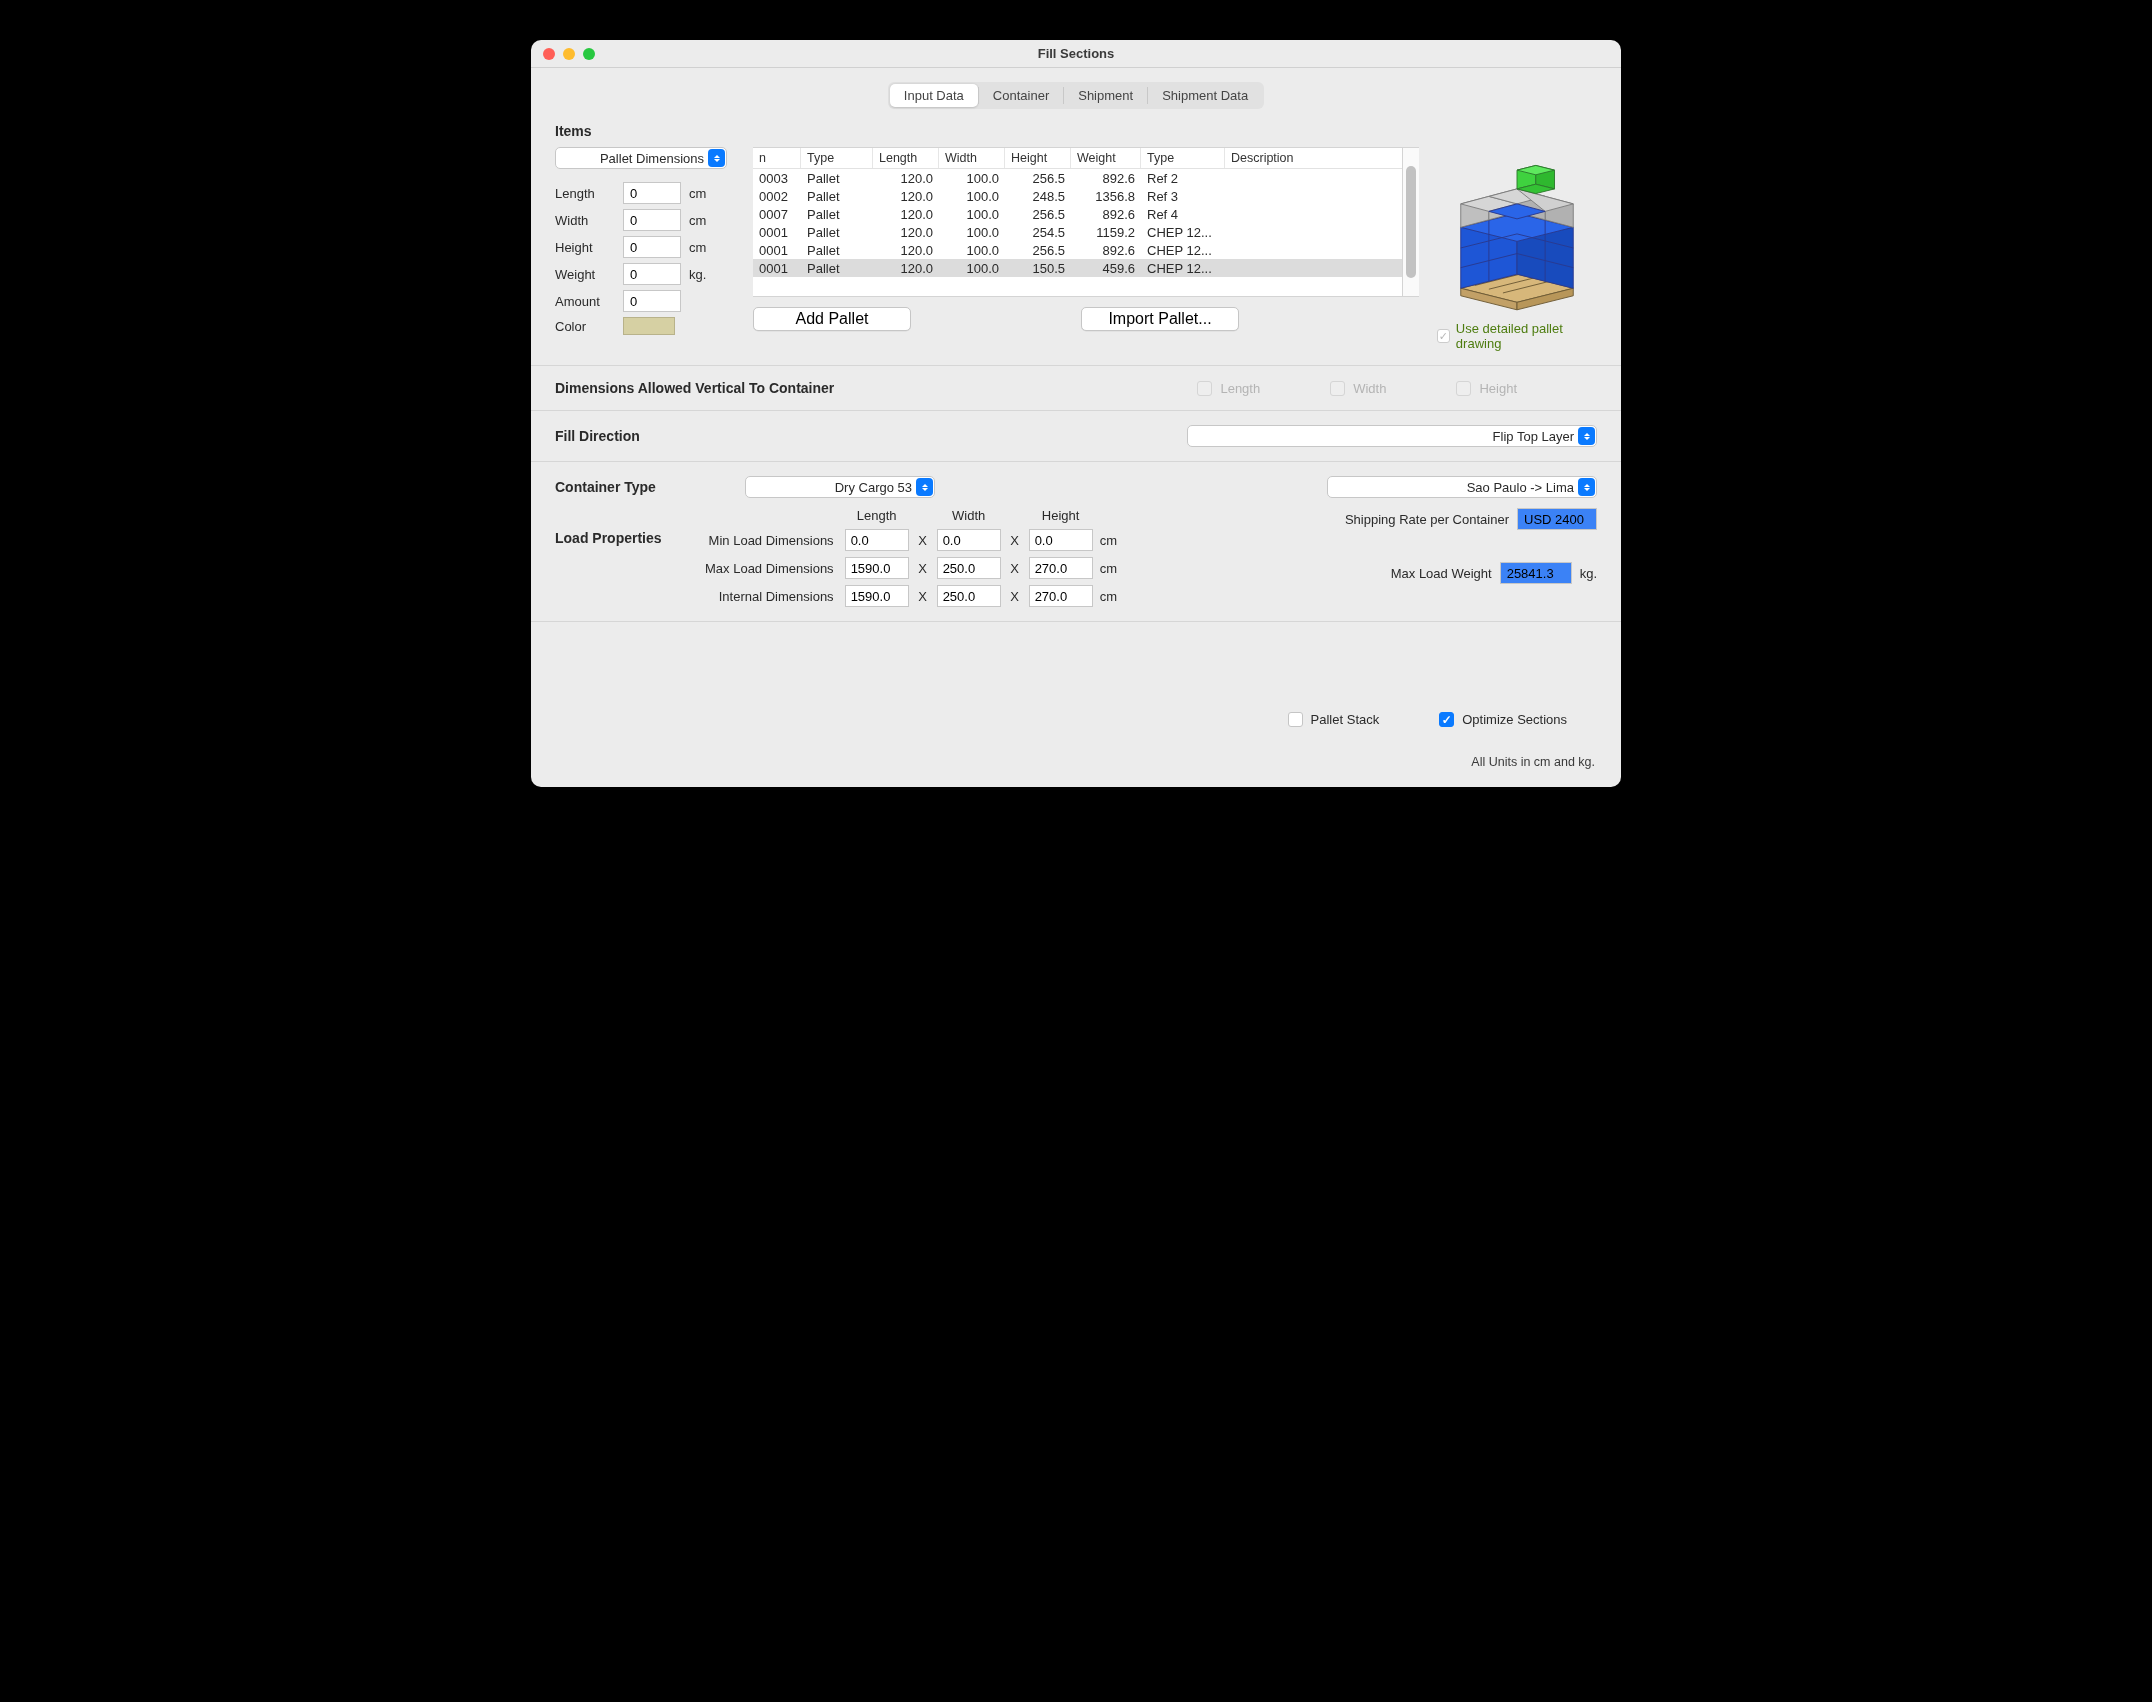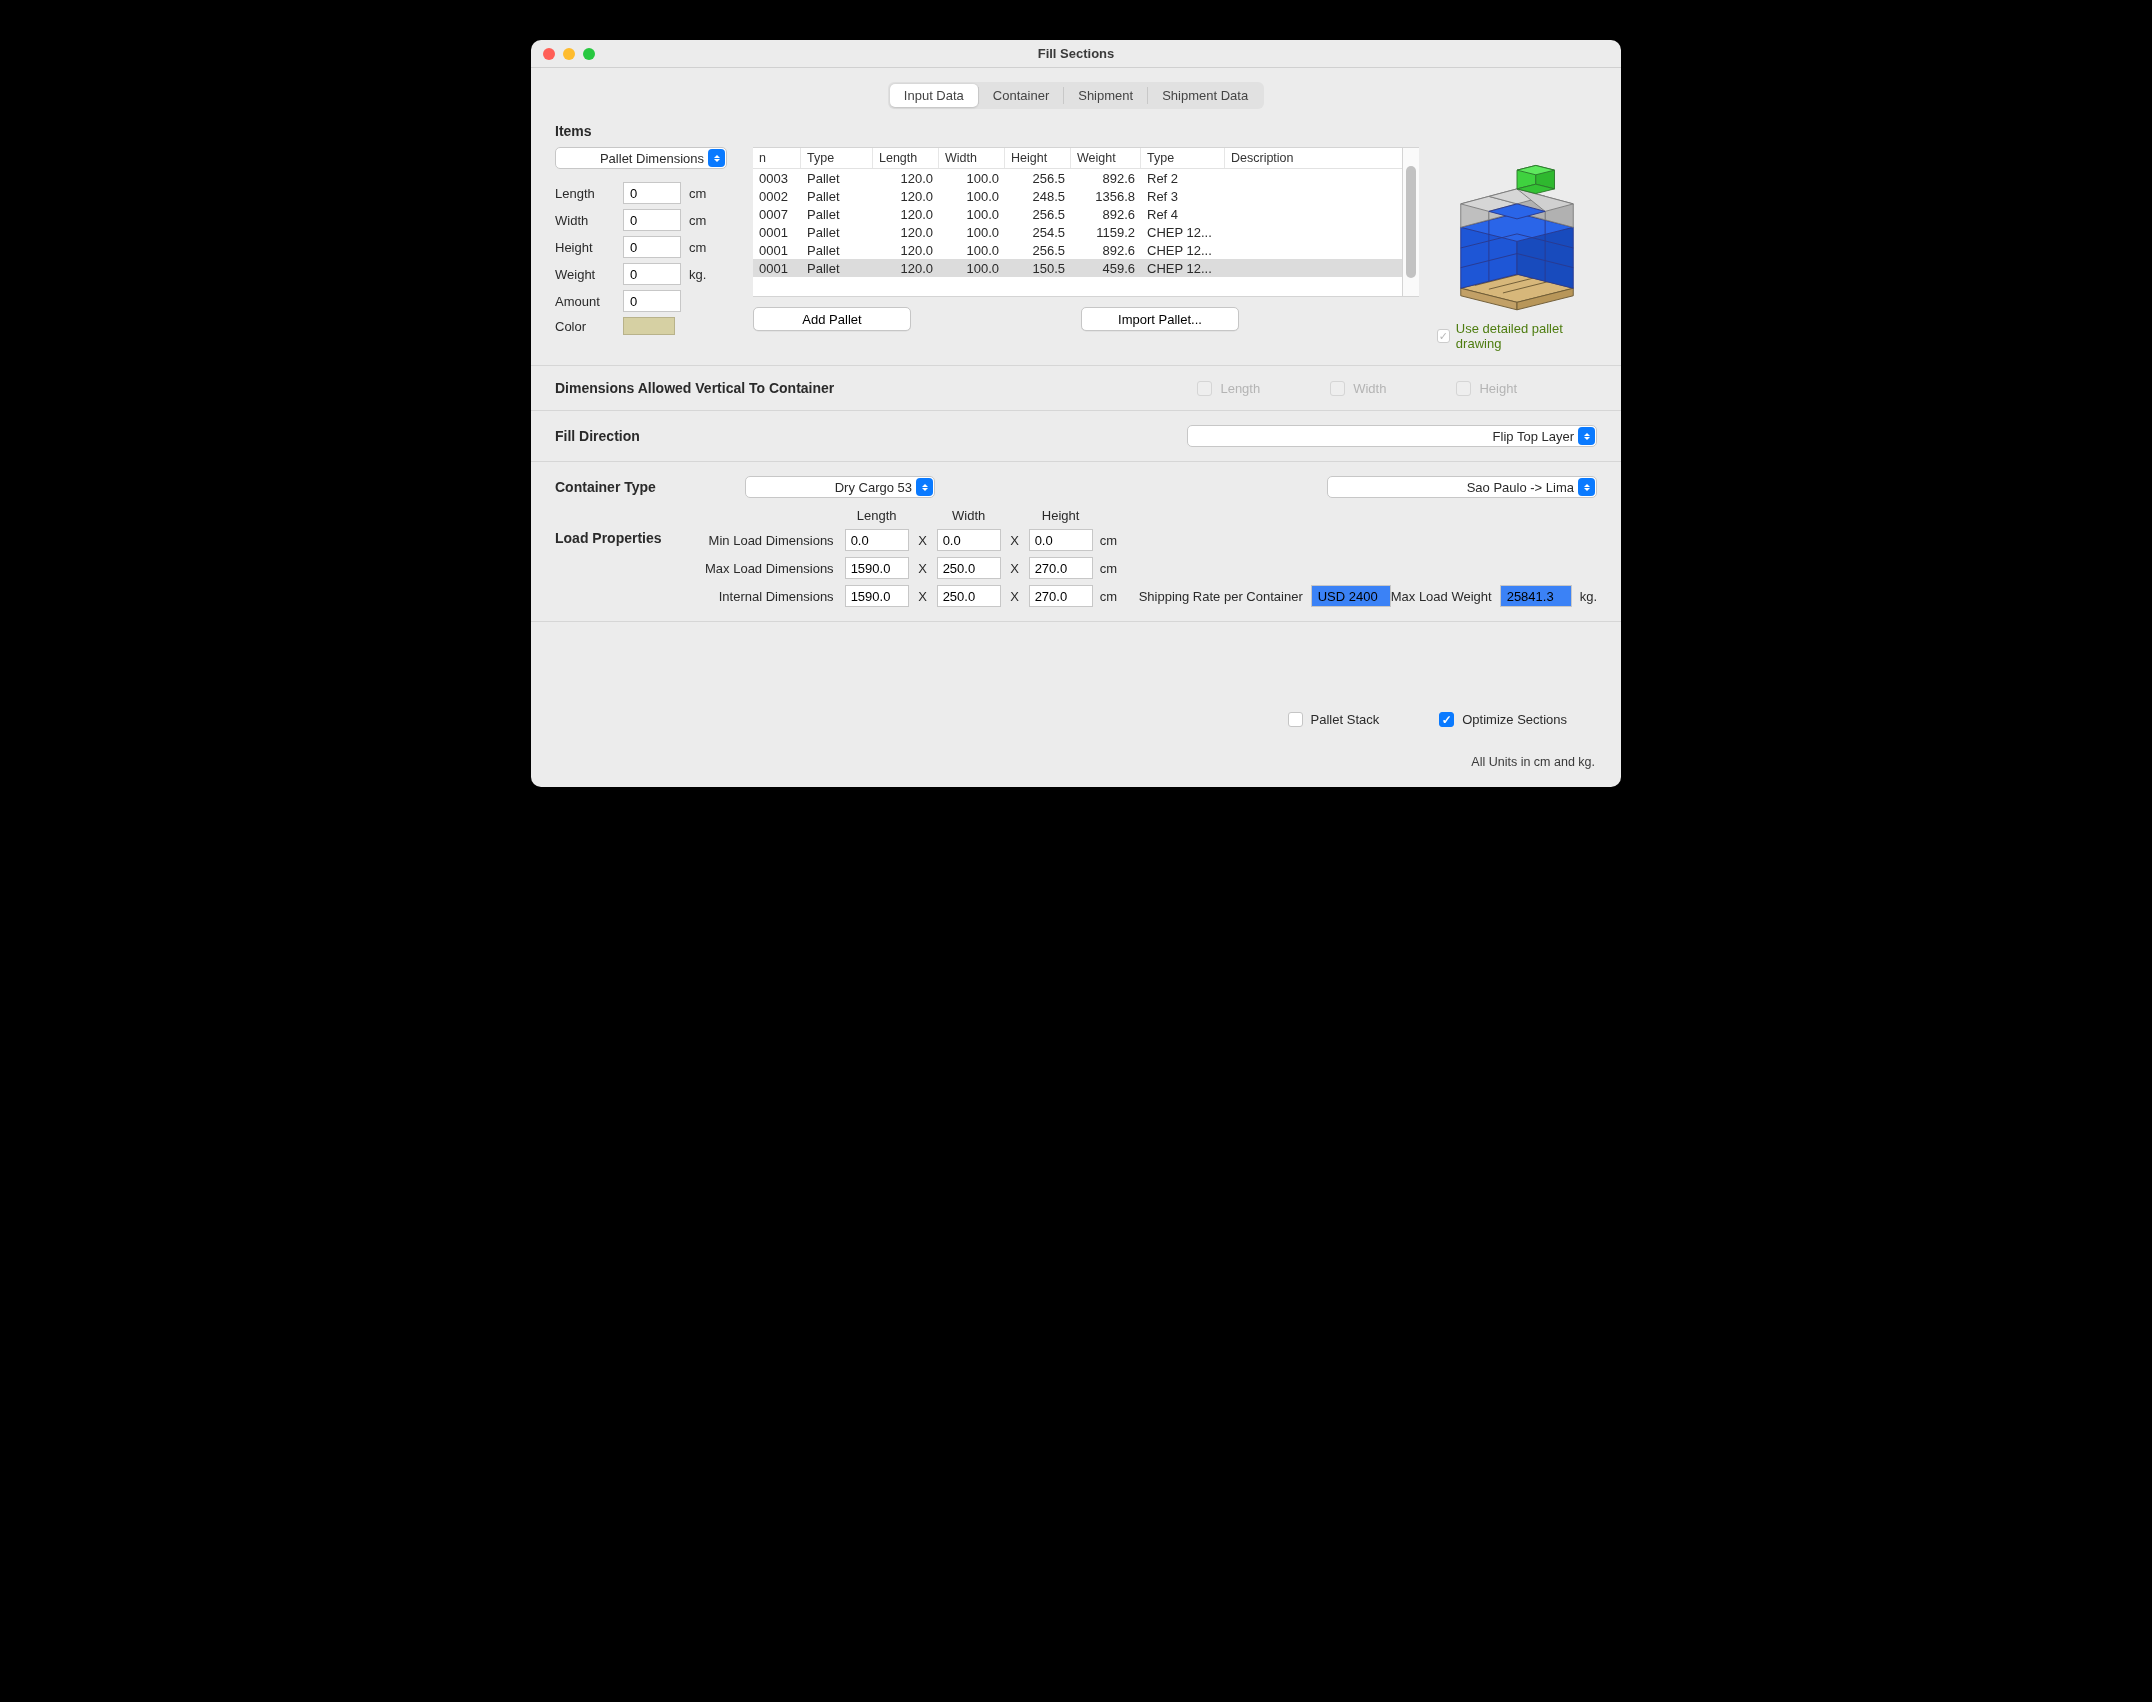--- a/index.html
+++ b/index.html
@@ -46,21 +46,21 @@
   .td.c-len, .td.c-wid, .td.c-hei, .td.c-wgt { justify-content:flex-end; }
   .scrollbar { width:16px; background:#fafafa; position:relative; }
   .scroll-thumb { position:absolute; left:3px; right:3px; top:18px; height:112px; background:#c2c2c2; border-radius:5px; }
   
   .preview { width:160px; flex:0 0 160px; display:flex; flex-direction:column; align-items:center; justify-content:flex-start; }
   .preview svg { width:150px; height:170px; }
   .preview-check { display:flex; align-items:center; gap:6px; color:#4d7c0f; font-size:13px; margin-top:4px; align-self:flex-end; }
   .preview-check .cb { width:14px; height:14px; border-radius:3px; background:#fff; border:1px solid #ccc; display:flex; align-items:center; justify-content:center; }
   .preview-check .cb::after { content:"✓"; color:#b8b8b8; font-size:11px; line-height:1; }
   
-  .mac-btn { height:24px; padding:0 14px; background:#fff; border:1px solid #c6c6c6; border-radius:5px; font-size:13px; box-shadow:0 0.5px 0 rgba(0,0,0,.08); cursor:default; display:inline-flex; align-items:center; justify-content:center; }
+  .mac-btn { height:24px; padding:0 14px; background:#fff; border:1px solid #c6c6c6; border-radius:5px; font-size:16px; box-shadow:0 0.5px 0 rgba(0,0,0,.08); cursor:default; display:inline-flex; align-items:center; justify-content:center; }
   .btn-row { display:flex; gap:170px; margin-top:10px; padding-left:0; }
   .btn-row .mac-btn { width:158px; }
   
   .hr { border:none; border-top:1px solid #d6d6d6; margin:14px -24px; }
   
   .dim-row { display:flex; align-items:center; gap:30px; }
   .dim-row .lbl { font-weight:700; font-size:14px; flex:0 0 auto; }
   .dim-checks { display:flex; gap:70px; margin-left:auto; margin-right:80px; color:#b4b4b4; }
   .dim-check { display:flex; align-items:center; gap:8px; }
   .dim-check .cb2 { width:15px; height:15px; background:#eee; border:1px solid #d5d5d5; border-radius:3px; }
@@ -75,21 +75,21 @@
   .cont-row .mac-select.right-sel { margin-left:auto; width:270px; }
   
   .load-block { display:flex; margin-top:10px; }
   .load-block .lbl { font-weight:700; font-size:14px; width:150px; padding-top:22px; }
   .dims-grid { display:grid; grid-template-columns:auto 64px 14px 64px 14px 64px 30px; gap:6px 7px; align-items:center; font-size:13px; }
   .dims-grid .head { text-align:center; font-size:13px; }
   .dims-grid .rlabel { text-align:right; padding-right:4px; }
   .dims-grid .x { text-align:center; }
   .dims-grid input { width:64px; height:22px; background:#fff; border:1px solid #c7c7c7; font-size:13px; padding:0 5px; }
   
-  .right-stack { margin-left:auto; display:flex; flex-direction:row; align-items:flex-end; font-size:13px; }
+  .right-stack { margin-left:auto; display:flex; flex-direction:column; gap:32px; align-items:flex-end; font-size:13px; }
   .right-stack .line { display:flex; align-items:center; gap:8px; }
   .right-stack input { height:22px; background:#3b82f6; border:1px solid #c7c7c7; font-size:13px; padding:0 6px; }
   
   .footer-checks { display:flex; justify-content:flex-end; gap:60px; margin-top:90px; margin-right:30px; align-items:center; }
   .footer-checks .fc { display:flex; align-items:flex-end; gap:8px; font-size:13px; }
   .fc .cb3 { width:15px; height:15px; border-radius:3px; background:#fff; border:1px solid #c5c5c5; }
   .fc .cb3.checked { background:#0a7aff; border-color:#0a7aff; display:flex; align-items:center; justify-content:center; }
   .fc .cb3.checked::after { content:"✓"; color:#fff; font-size:12px; font-weight:700; line-height:1; }
   
   .units-note { text-align:right; font-size:12.5px; color:#3a3a3a; margin-top:28px; margin-right:2px; }

